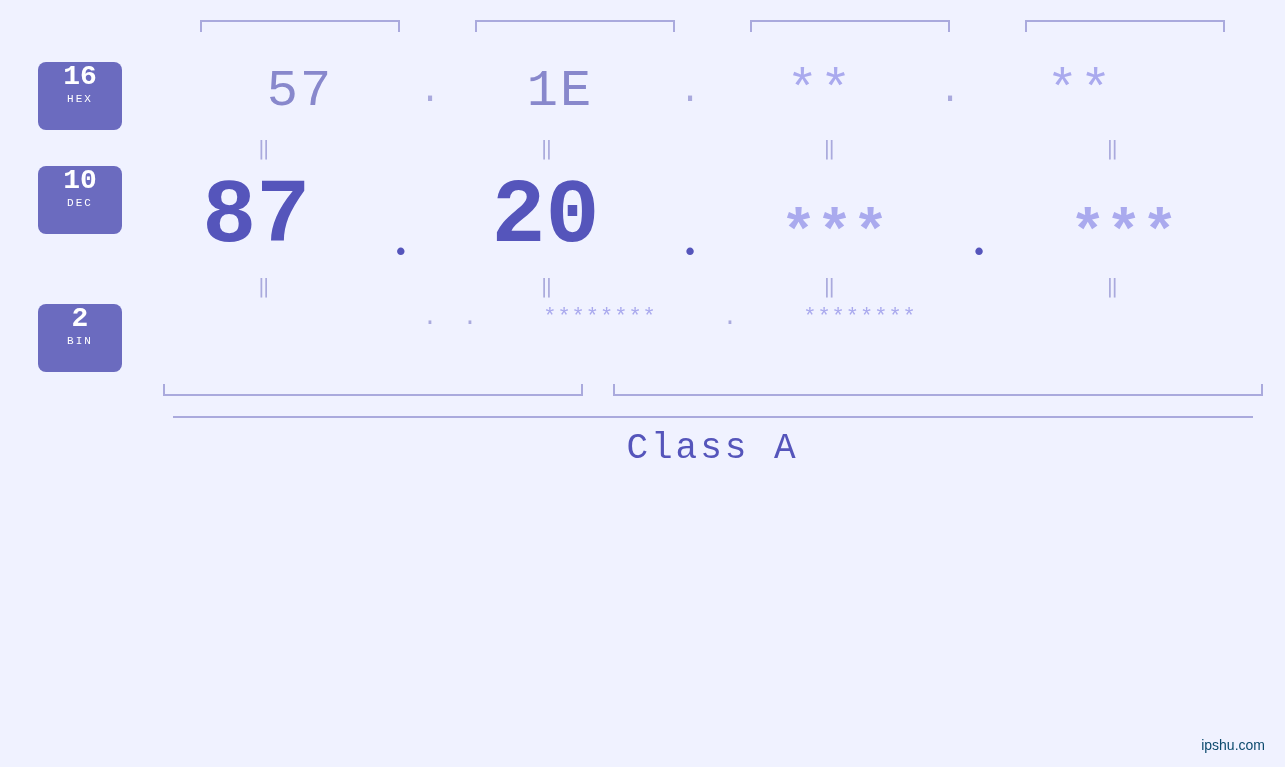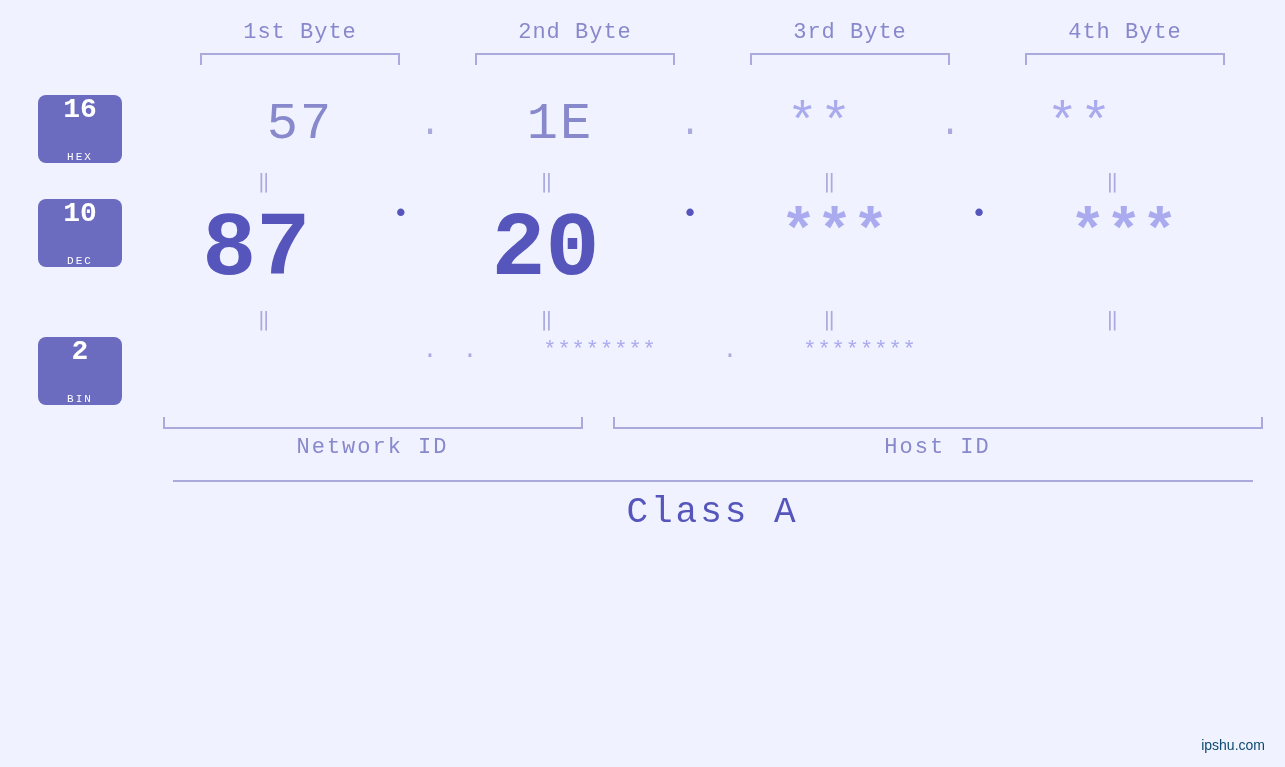--- a/index.html
+++ b/index.html
@@ -59,21 +59,21 @@
     }
 
     .base-badge {
       width: 84px;
       height: 68px;
       background-color: #6b6bbf;
       border-radius: 8px;
       display: flex;
       flex-direction: column;
       align-items: center;
-      justify-content: space-between;
+      justify-content: flex-start;
       color: white;
       margin-bottom: 0;
     }
 
     .base-badge .base-num {
       font-size: 28px;
       font-weight: bold;
       line-height: 1.1;
     }
 
@@ -270,26 +270,20 @@
 
     .masked {
       color: #aaaaee;
     }
   </style>
 </head>
 <body>
 
 <div class="main-container">
 
-  <div class="byte-headers">
-    <div class="byte-header">1st Byte</div>
-    <div class="byte-header">2nd Byte</div>
-    <div class="byte-header">3rd Byte</div>
-    <div class="byte-header">4th Byte</div>
-  </div>
 
   <div class="bracket-row">
     <div class="bracket"></div>
     <div class="bracket"></div>
     <div class="bracket"></div>
     <div class="bracket"></div>
   </div>
 
   <div class="row-group">
     <div class="badge-col">
@@ -330,21 +324,21 @@
     </div>
   </div>
 
   <div class="row-group">
     <div class="badge-col">
       <div class="base-badge">
         <span class="base-num">10</span>
         <span class="base-label">DEC</span>
       </div>
     </div>
-    <div class="dec-row" style="align-items:flex-start;gap:19px;">
+    <div class="dec-row" style="align-items:flex-end;gap:19px;">
       <div class="dec-cell">
         <span class="dec-value">87</span>
       </div>
       <div class="dec-dot">•</div>
       <div class="dec-cell">
         <span class="dec-value">20</span>
       </div>
       <div class="dec-dot">•</div>
       <div class="dec-cell">
         <span class="dec-value masked" style="font-size:60px;">***</span>
@@ -388,24 +382,19 @@
       </div>
     </div>
   </div>
 
   <div class="bottom-brackets" style="margin-top:12px;">
     <div class="network-bracket"></div>
     <div style="width:30px;"></div>
     <div class="host-bracket"></div>
   </div>
 
-  <div class="bracket-labels">
-    <div class="network-label">Network ID</div>
-    <div style="width:30px;"></div>
-    <div class="host-label">Host ID</div>
-  </div>
 
   <div class="class-bar"></div>
   <div class="class-label">Class A</div>
 
 </div>
 
 <div class="watermark">ipshu.com</div>
 
 </body></html>

